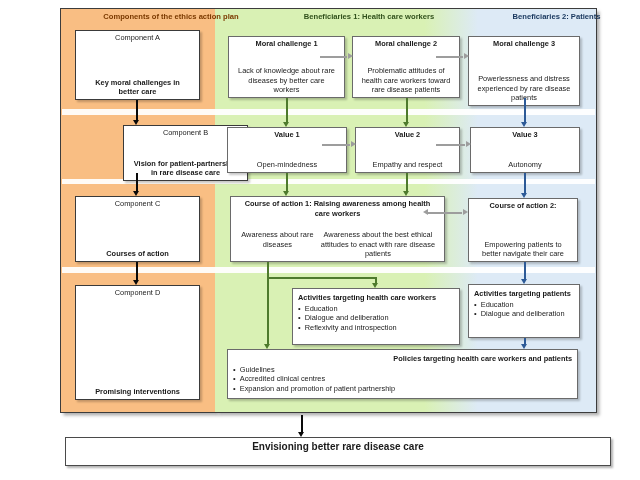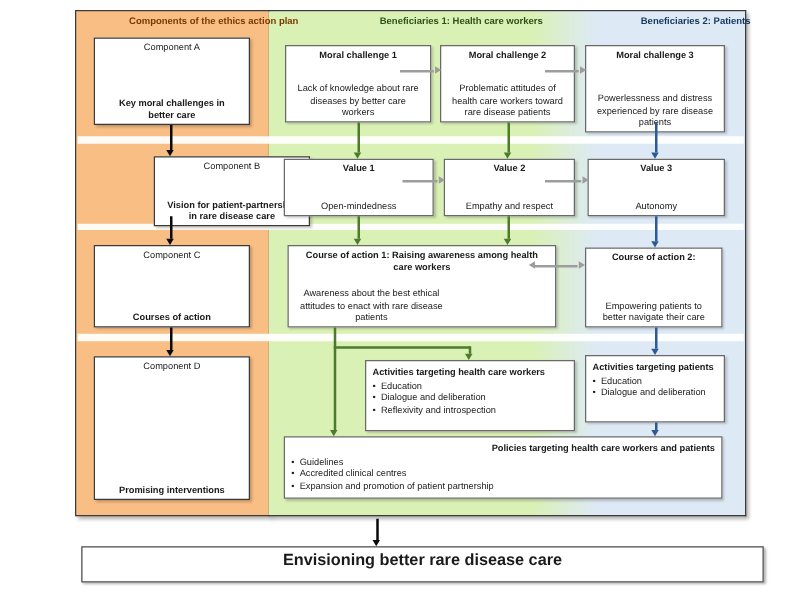--- a/index.html
+++ b/index.html
@@ -56,21 +56,21 @@
   .ha::after { content:""; position:absolute; right:-5.5px; top:-3.4px; width:0; height:0;
     border-top:3.8px solid transparent; border-bottom:3.8px solid transparent;
     border-left:5.5px solid currentColor; }
   .ha.bi::before { content:""; position:absolute; left:-5.5px; top:-3.4px; width:0; height:0;
     border-top:3.8px solid transparent; border-bottom:3.8px solid transparent;
     border-right:5.5px solid currentColor; }
   .c-green { color:#4E7A2D; } .c-blue { color:#2D5A97; }
   .c-gray { color:#9d9d9d; } .c-black { color:#0a0a0a; }
 
   #box-envision { left:65px; top:437px; width:546px; height:29px; border-color:#4a4a4a;
-     box-shadow:1.5px 1.5px 2px rgba(0,0,0,0.3); font-size:13px; }
+     box-shadow:1.5px 1.5px 2px rgba(0,0,0,0.3); font-size:10px; }
 </style>
 </head>
 <body>
 
 <div class="canvas">
 
   <div class="panel" id="panel-left"></div>
   <div class="panel" id="panel-right"></div>
 
   <div class="stripe" id="stripe-1"></div>
@@ -120,20 +120,21 @@
     <span>Empathy and respect</span>
   </div>
   <div class="bx" style="left:470px;top:127px;width:110px;height:46px;">
     <span class="ttl">Value 3</span>
     <span>Autonomy</span>
   </div>
 
   <div class="bx" style="left:230px;top:196px;width:215px;height:66px;">
     <span class="ttl">Course of action 1: Raising awareness among health care workers</span>
     <div class="cols">
+      <span class="cl">Awareness about rare diseases</span>
       <span class="cr">Awareness about the best ethical attitudes to enact with rare disease patients</span>
     </div>
   </div>
   <div class="bx" style="left:468px;top:198px;width:110px;height:64px;">
     <span class="ttl">Course of action 2:</span>
     <span>Empowering patients to better navigate their care</span>
   </div>
 
   <div class="bx listbox tl" style="left:292px;top:288px;width:168px;height:57px;">
     <span class="ttl">Activities targeting health care workers</span>

